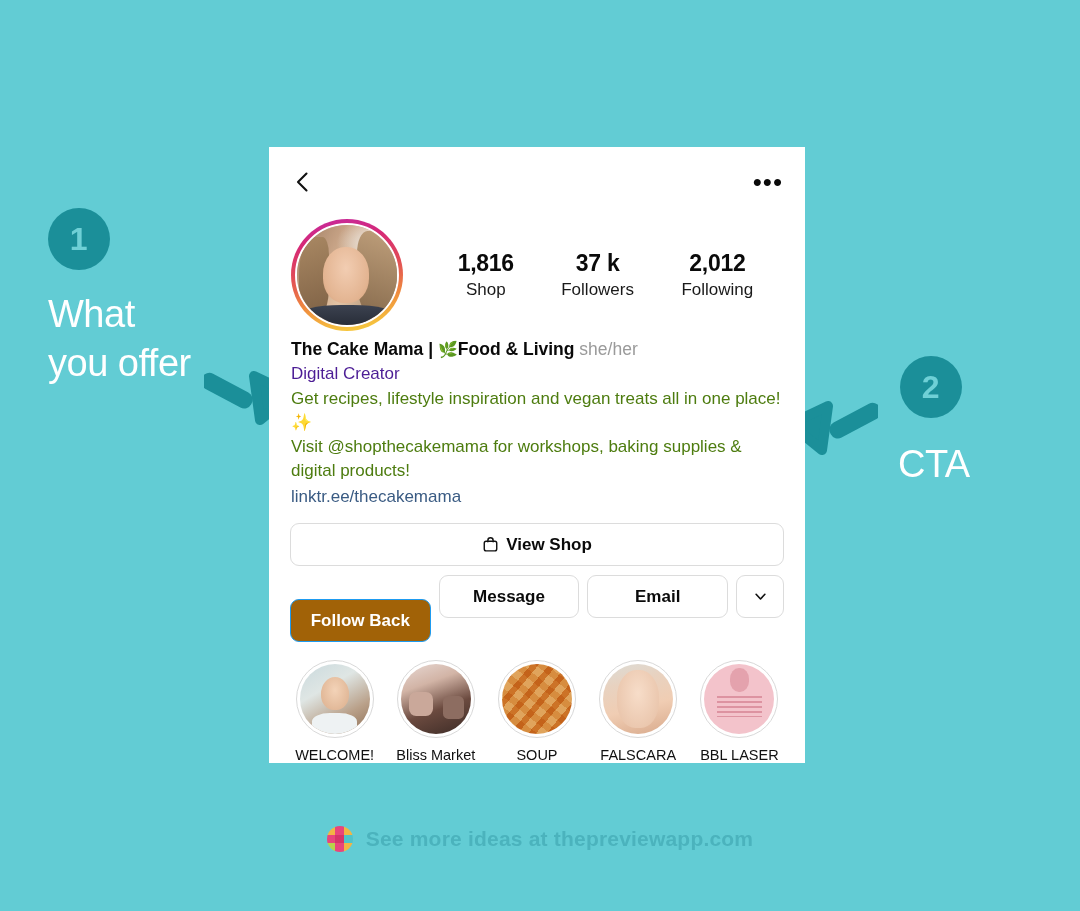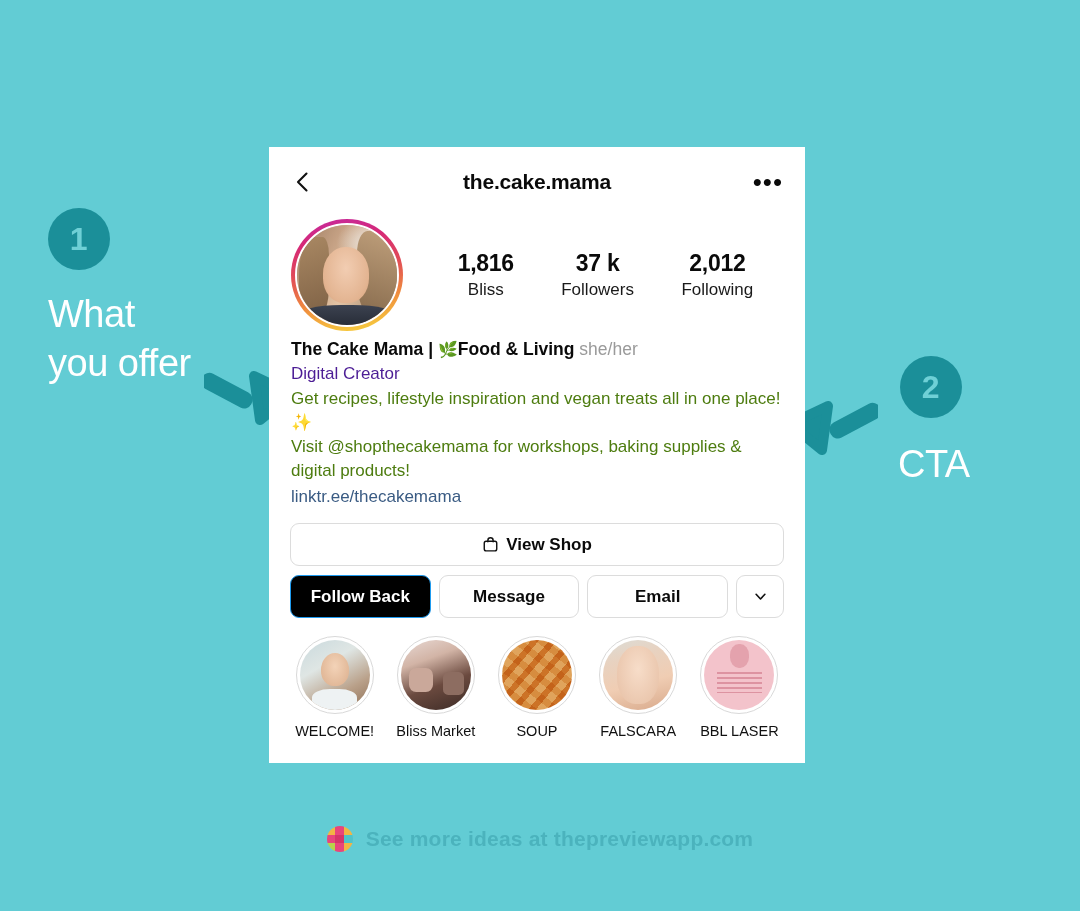--- a/index.html
+++ b/index.html
@@ -216,23 +216,24 @@
     font-family: "Liberation Sans", sans-serif;
   }
   .btn-shop { width: 100%; gap: 7px; }
   .btn-row {
     display: flex;
     gap: 8px;
     margin-top: 9px;
   }
   .btn-follow {
     flex: 1;
-    background: #000000;
+    background: #a16207;
     border-color: #1e9bf0;
     color: #ffffff;
+    margin-top: 24px;
   }
   .btn-message, .btn-email { flex: 1; }
   .btn-more { width: 48px; flex: 0 0 48px; }
 
   
   .highlights {
     display: flex;
     padding: 18px 18px 0 18px;
     gap: 6px;
   }
@@ -375,39 +376,38 @@
     <path d="M50 14 L88 32 L56 58 Z" stroke="#1b8f99" stroke-width="10" stroke-linejoin="round"></path>
   </g>
 </svg>
 
 <div class="card">
 
   <div class="topbar">
     <svg class="back-icon" viewBox="0 0 24 24">
       <path d="M15.5 3.5 L7 12 L15.5 20.5" fill="none" stroke="#111" stroke-width="2.1" stroke-linecap="round" stroke-linejoin="round"></path>
     </svg>
-    <div class="ig-title">the.cake.mama</div>
     <div class="more-icon">•••</div>
   </div>
 
   <div class="profile-head">
     <div class="avatar-ring">
       <div class="avatar-inner">
         <div class="av-bg"></div>
         <div class="av-hair-l"></div>
         <div class="av-hair-r"></div>
         <div class="av-face"></div>
         <div class="av-shoulder"></div>
       </div>
     </div>
 
     <div class="stats">
       <div class="stat">
         <div class="stat-num">1,816</div>
-        <div class="stat-label">Bliss</div>
+        <div class="stat-label">Shop</div>
       </div>
       <div class="stat">
         <div class="stat-num">37 k</div>
         <div class="stat-label">Followers</div>
       </div>
       <div class="stat">
         <div class="stat-num">2,012</div>
         <div class="stat-label">Following</div>
       </div>
     </div>

